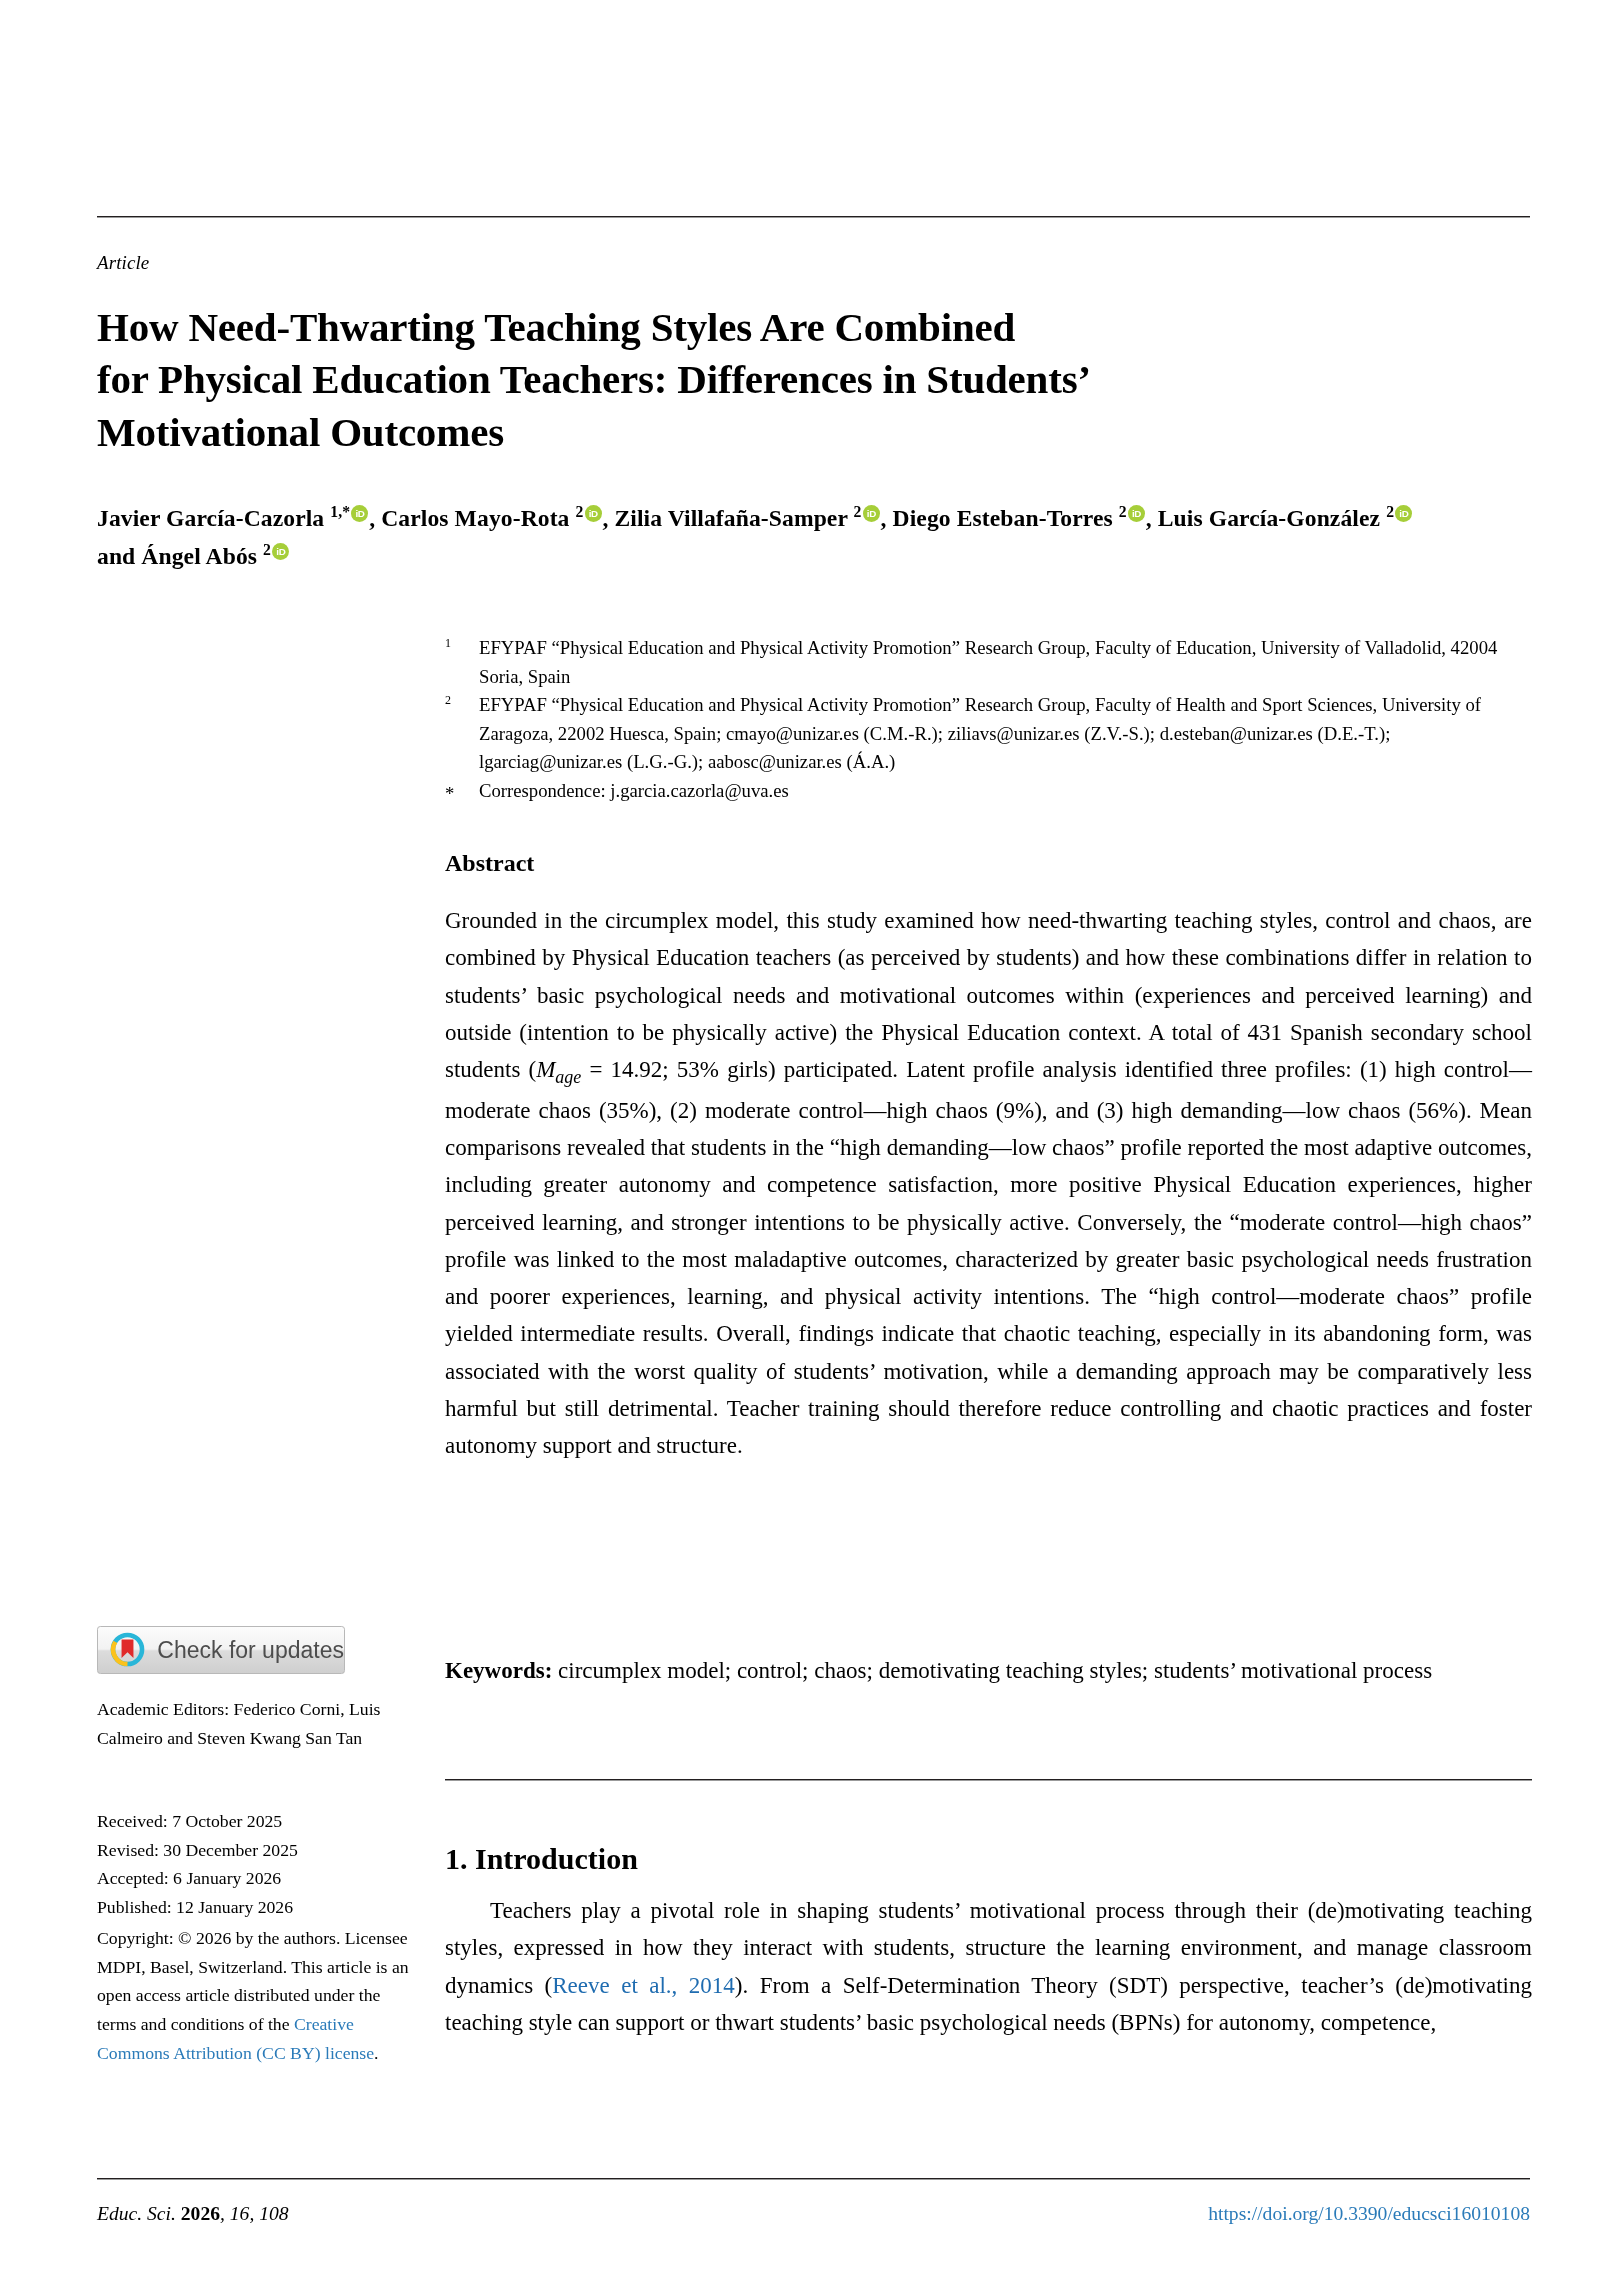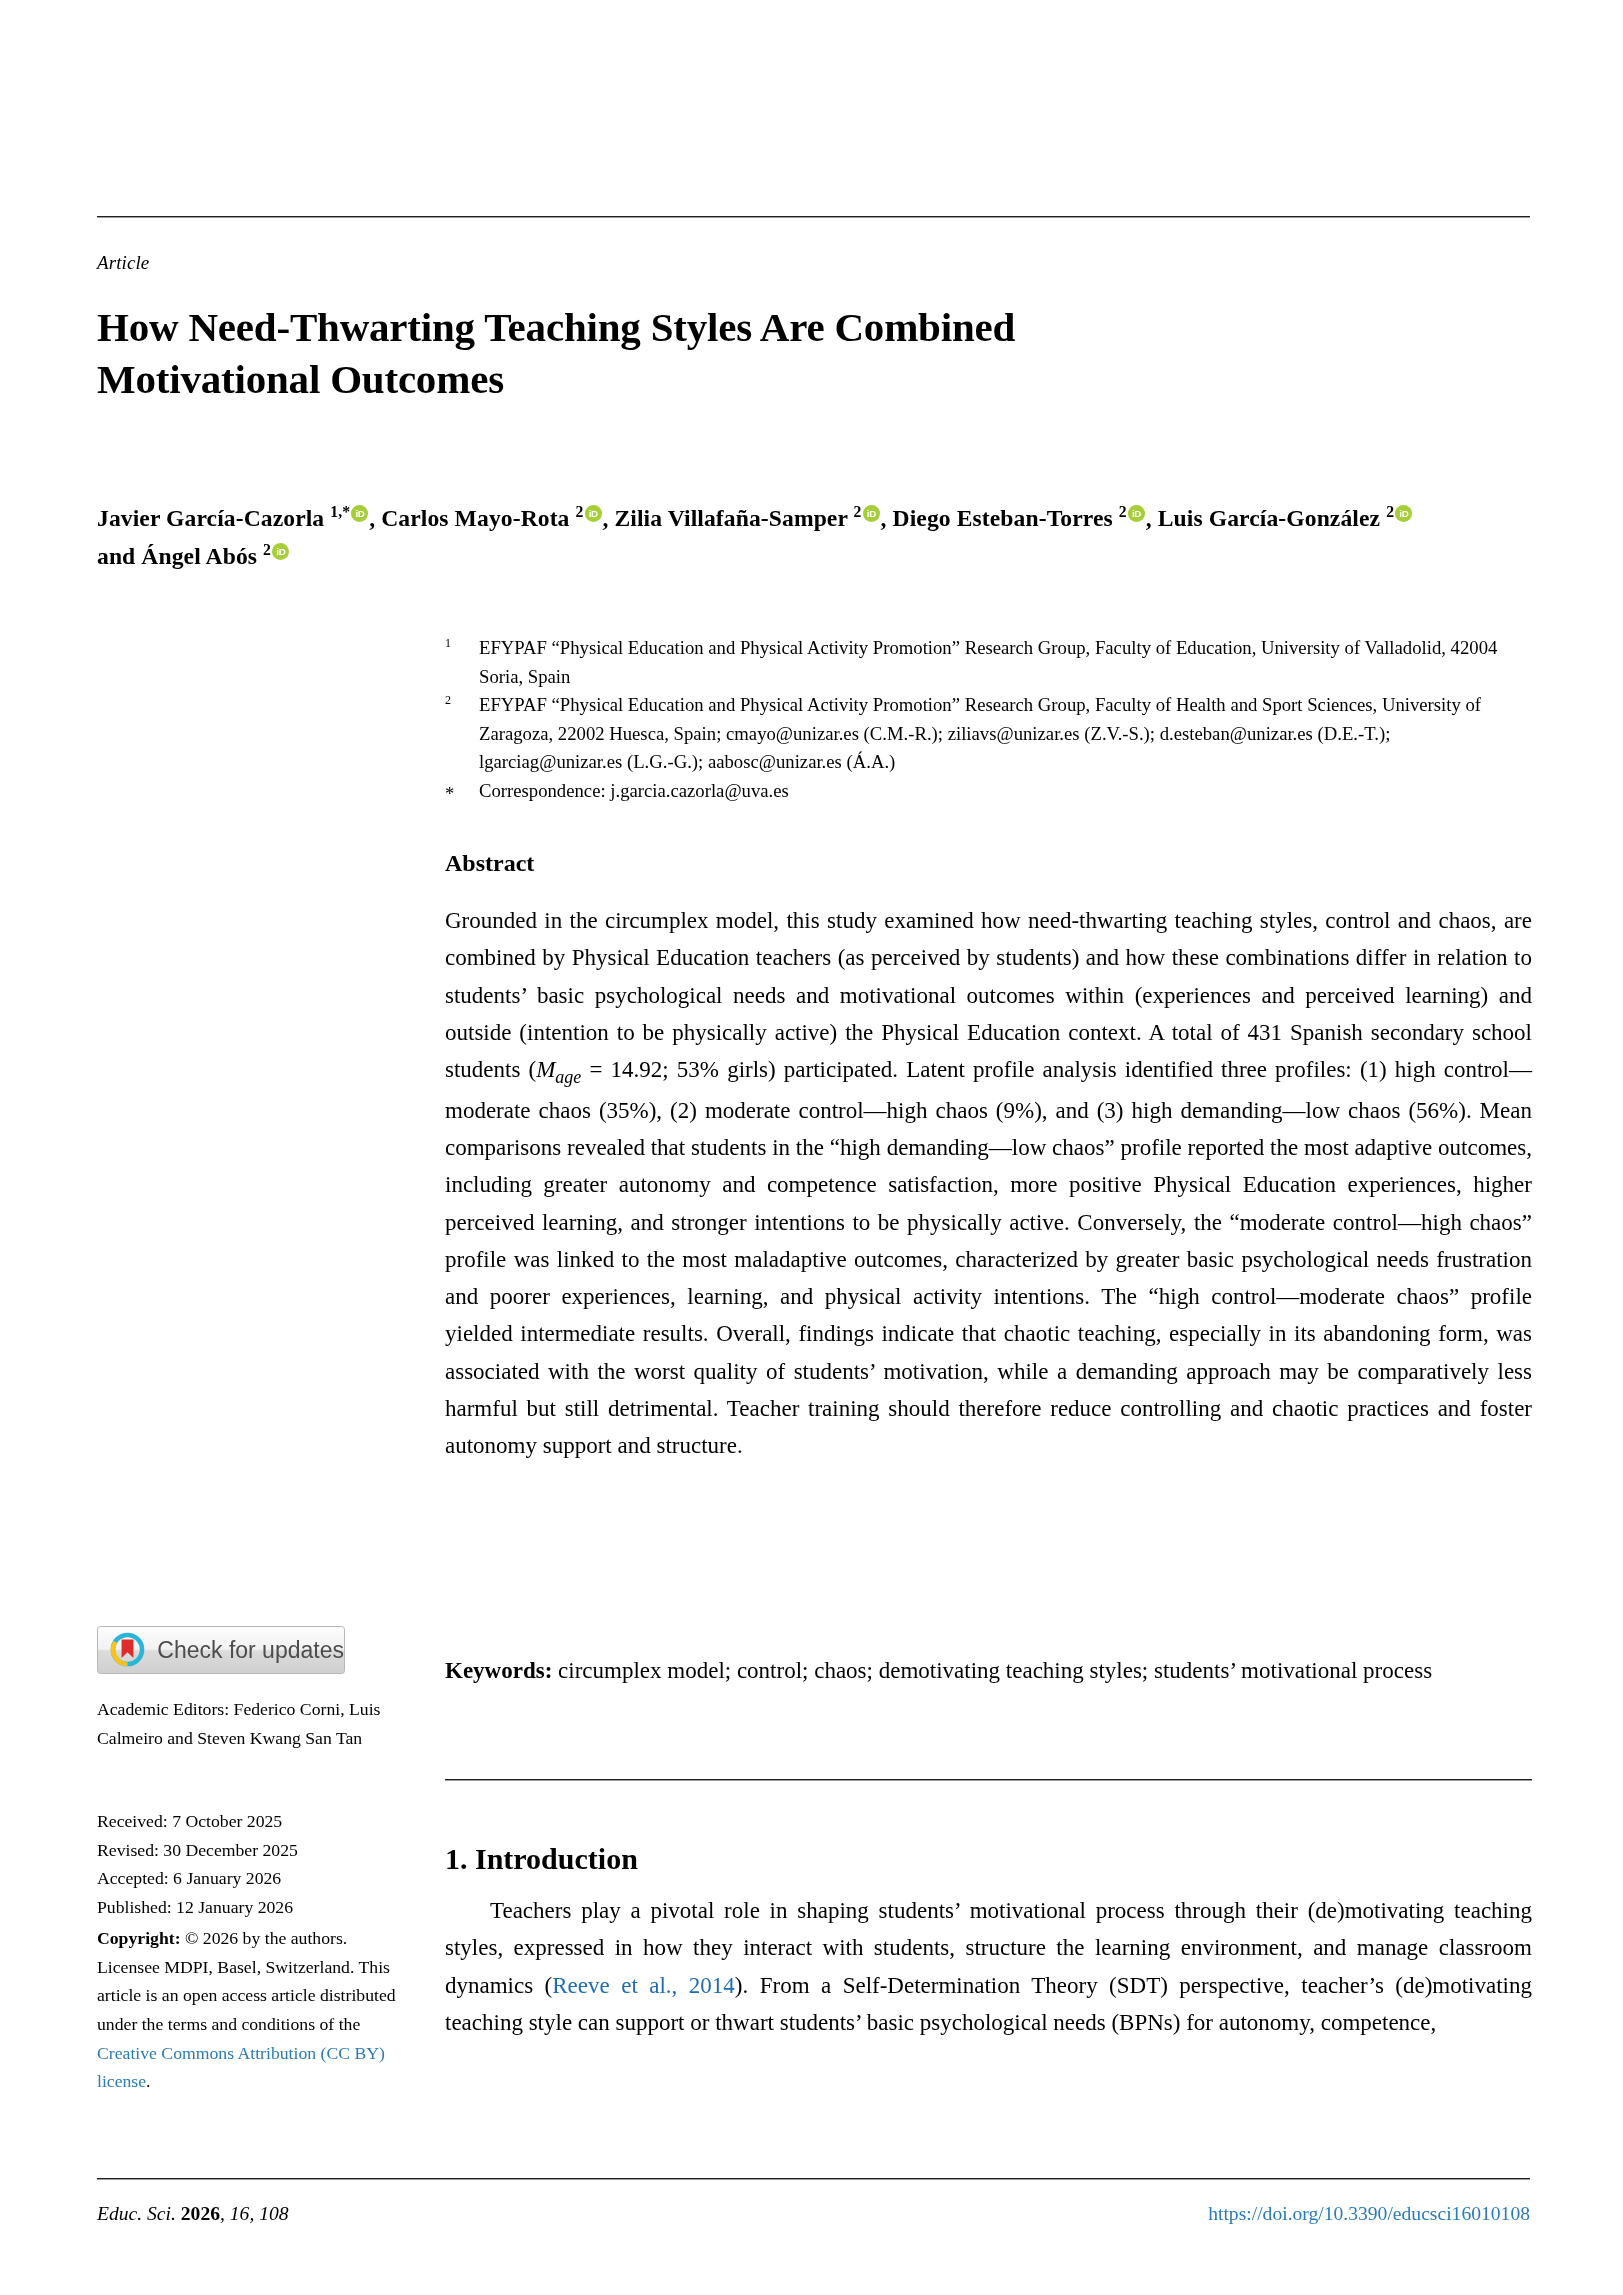--- a/index.html
+++ b/index.html
@@ -251,21 +251,21 @@
     line-height: 1.62;
   }
   .copyright {
     position: absolute;
     left: 97px;
     top: 1924px;
     width: 313px;
     font-size: 17.7px;
     line-height: 1.62;
   }
-  .copyright b { font-weight: bold; }
+  .copyright b { font-weight: normal; }
   .link { color: #2b7bb9; }
 
   
   .rule-bottom {
     position: absolute;
     left: 97px;
     top: 2178px;
     width: 1433px;
     height: 0;
     border-top: 1.3px solid #231f20;
@@ -293,20 +293,21 @@
 
 <div class="page">
 
 
   <div class="rule-top"></div>
 
   <div class="article-type">Article</div>
 
   <div class="title">
     <div>How Need-Thwarting Teaching Styles Are Combined</div>
+    <div>for Physical Education Teachers: Differences in Students’</div>
     <div>Motivational Outcomes</div>
   </div>
 
   <div class="authors" id="author-list"><span>Javier García-Cazorla </span><sup>1,*</sup><span class="orcid"></span><span>, </span><span>Carlos Mayo-Rota </span><sup>2</sup><span class="orcid"></span><span>, </span><span>Zilia Villafaña-Samper </span><sup>2</sup><span class="orcid"></span><span>, </span><span>Diego Esteban-Torres </span><sup>2</sup><span class="orcid"></span><span>, </span><span>Luis García-González </span><sup>2</sup><span class="orcid"></span><span> and </span><span>Ángel Abós </span><sup>2</sup><span class="orcid"></span></div>
 
   <div class="affiliations" id="affiliation-list">
       <div class="aff-row">
         <div class="aff-marker"><sup>1</sup></div>
         <div class="aff-text">EFYPAF “Physical Education and Physical Activity Promotion” Research Group, Faculty of Education, University of Valladolid, 42004 Soria, Spain</div>
       </div>

